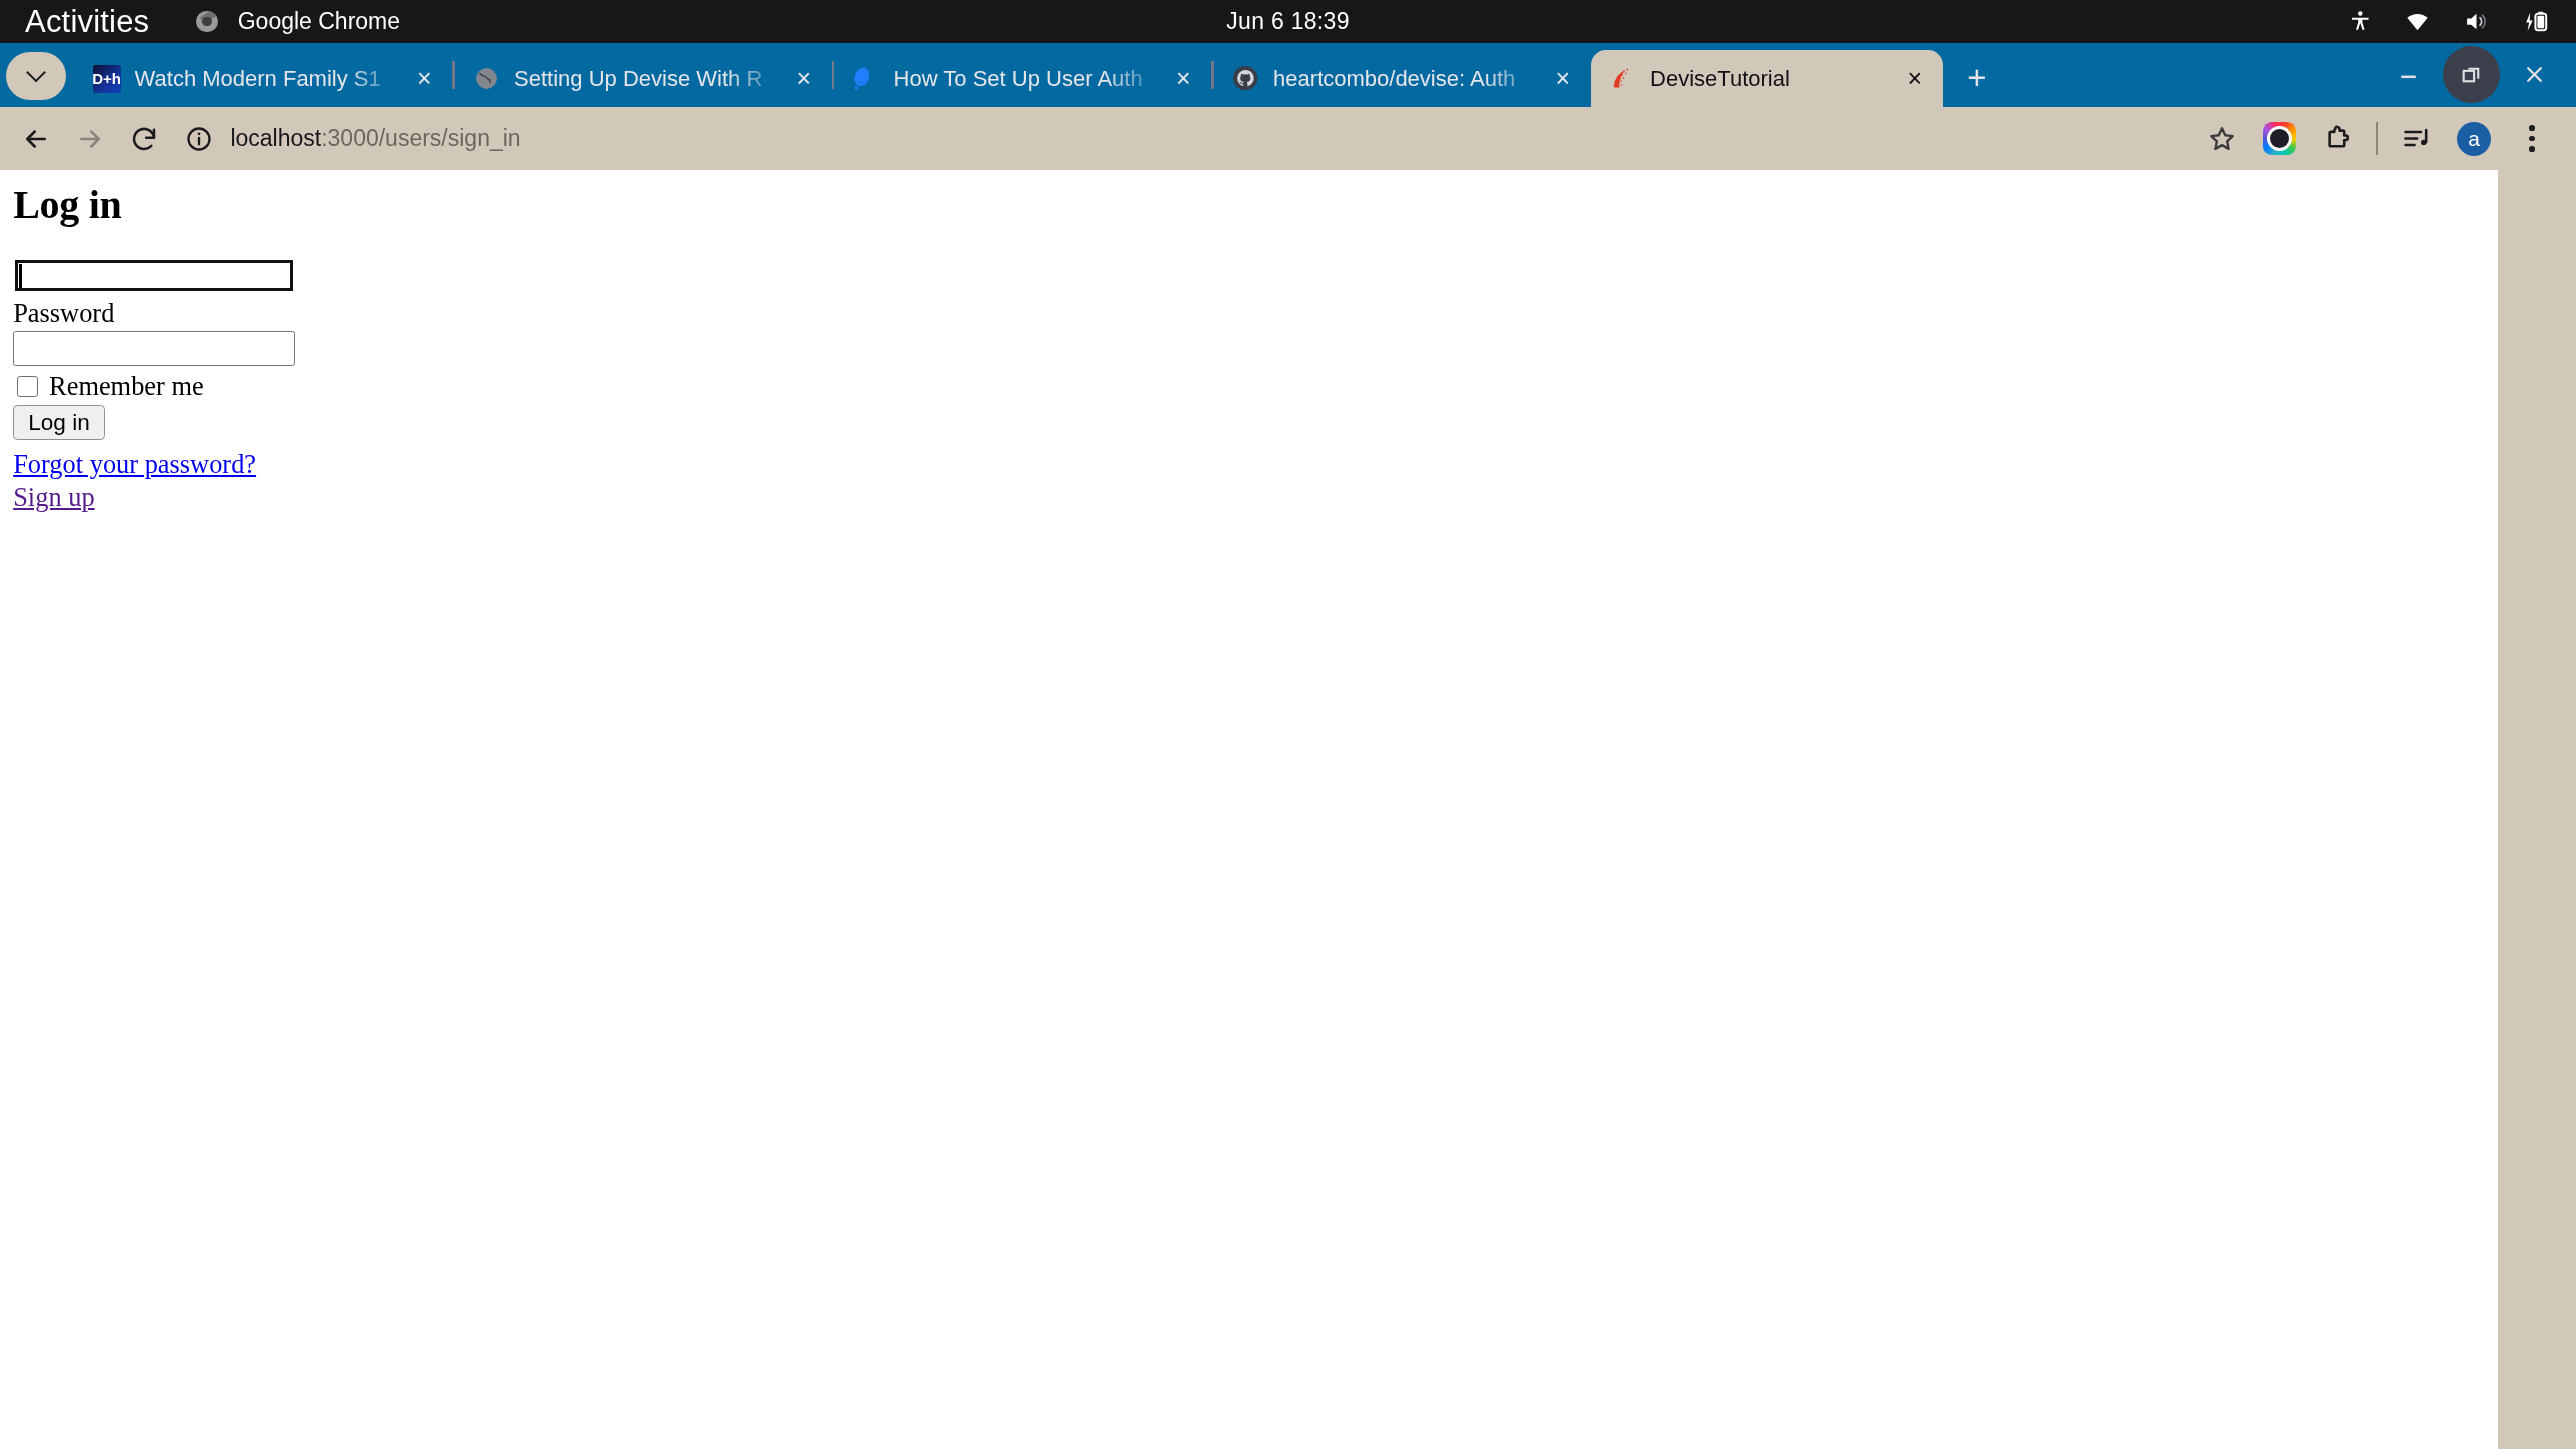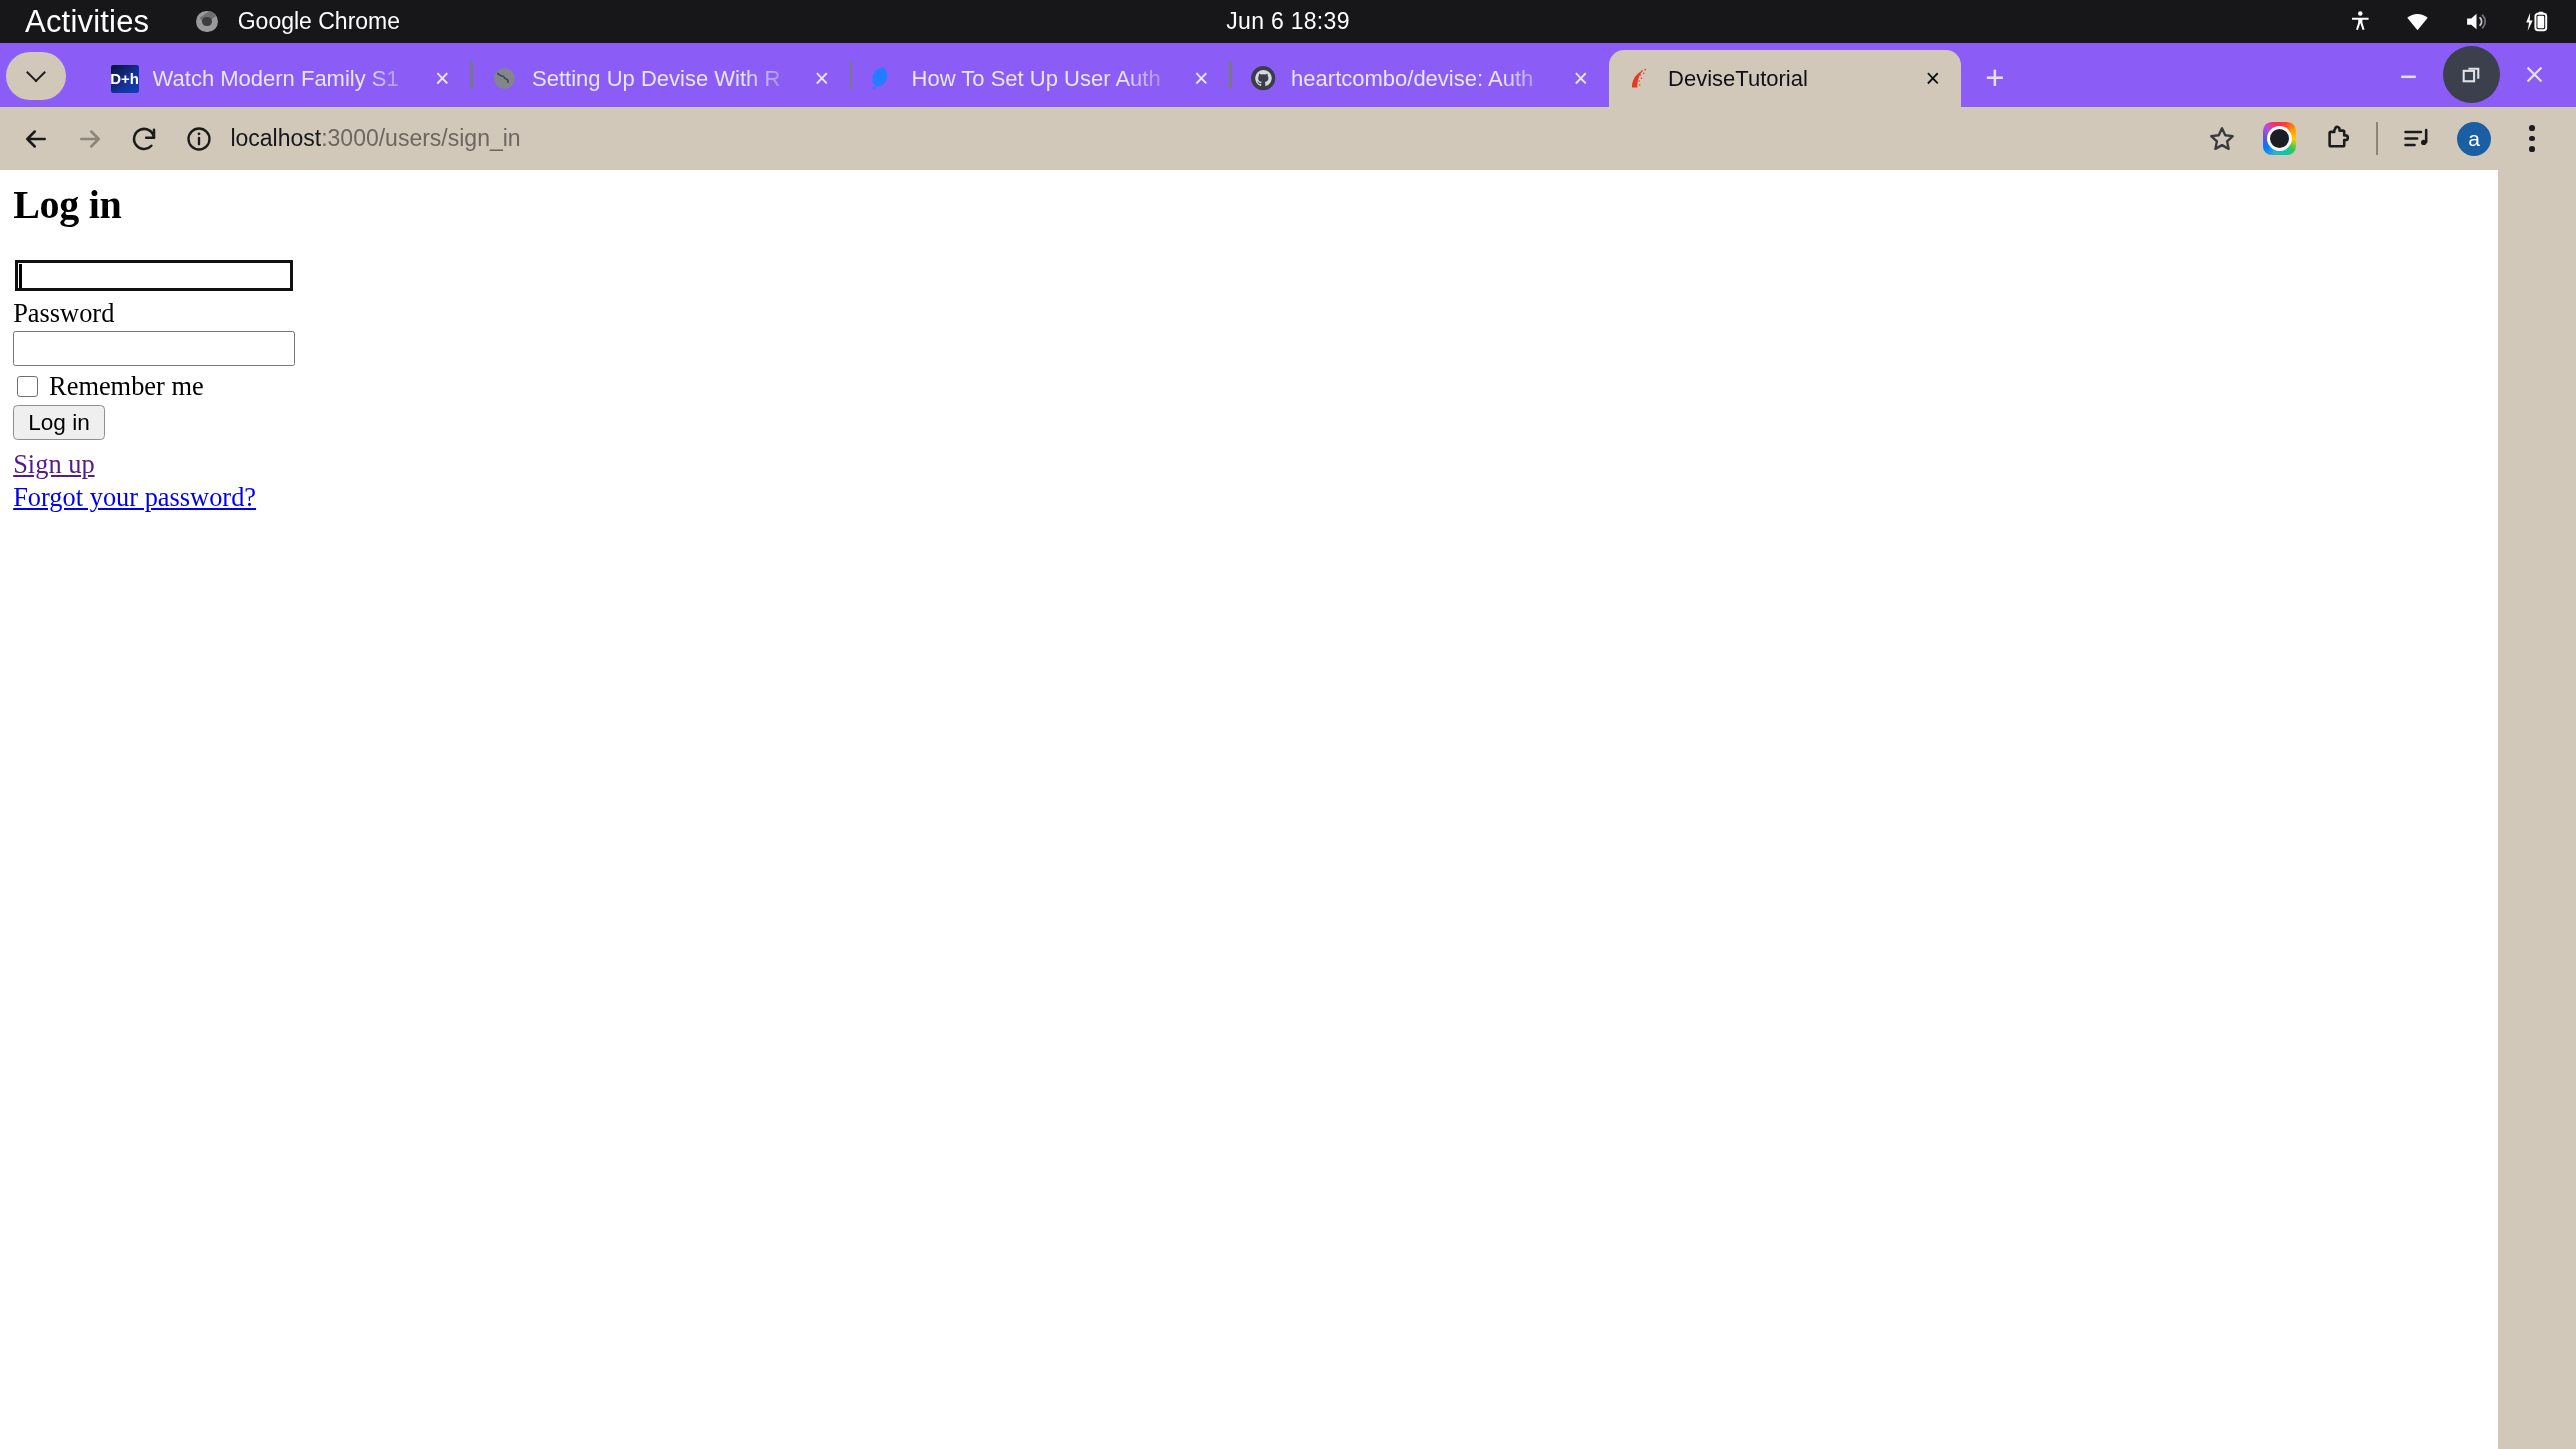--- a/index.html
+++ b/index.html
@@ -67,22 +67,22 @@
   .chrome-window {
     position: absolute; top: 43px; left: 0;
     width: 2576px; height: 1406px;
     background: #d2c8ba;
   }
 
   
   .tabstrip {
     position: relative;
     height: 64px;
-    background: #8b5cf6;
-    display: flex; align-items: center; padding-left: 18px;
+    background: #0369a1;
+    display: flex; align-items: center;
   }
   .tab-search-btn {
     position: absolute; left: 6.3px; top: 8.8px;
     width: 60px; height: 48px;
     border-radius: 24px;
     background: #d2c8ba;
     display: flex; align-items: center; justify-content: center;
   }
   .chev-down {
     width: 14px; height: 14px;
@@ -523,21 +523,21 @@
 
       <div class="remember-row">
         <span class="checkbox"></span>
         <span class="remember-label">Remember me</span>
       </div>
 
       <div class="submit-btn">Log in</div>
     </form>
 
     <div class="link-row">
+      <a href="#" class="page-link link-unvisited">Forgot your password?</a>
+    </div>
+    <div class="link-row">
       <a href="#" class="page-link link-visited">Sign up</a>
     </div>
-    <div class="link-row">
-      <a href="#" class="page-link link-unvisited">Forgot your password?</a>
-    </div>
   </div>
 
 </div>
 
 
 </body></html>

